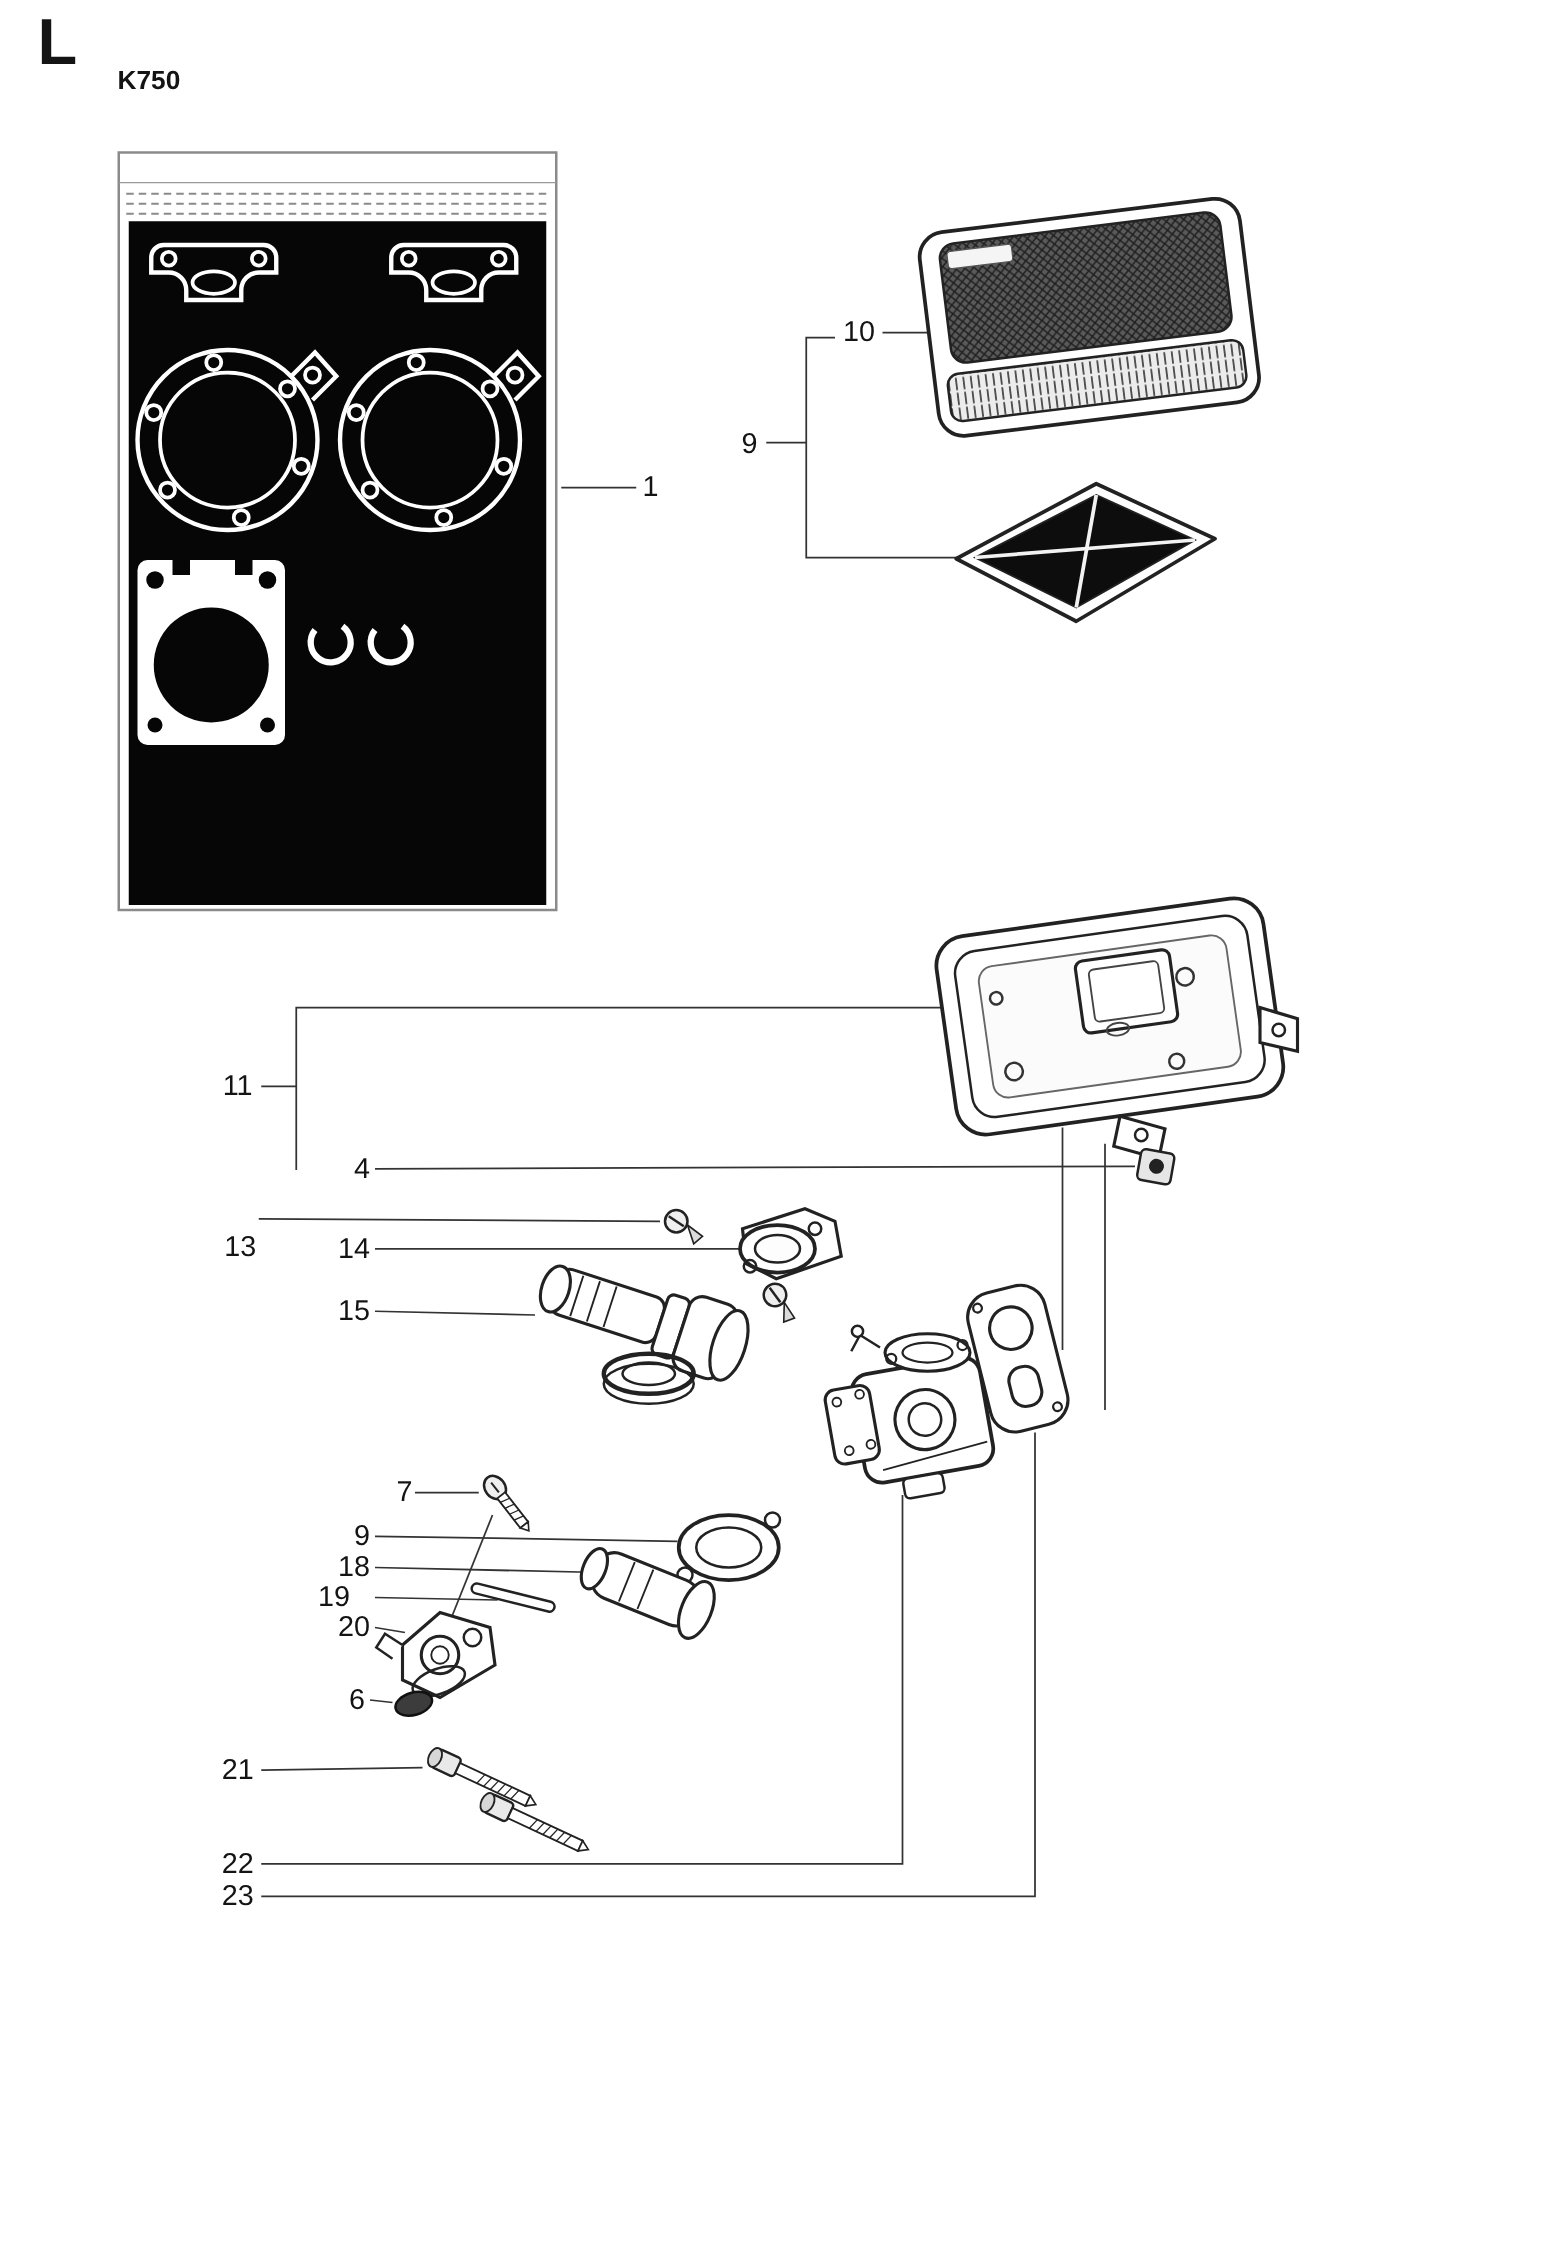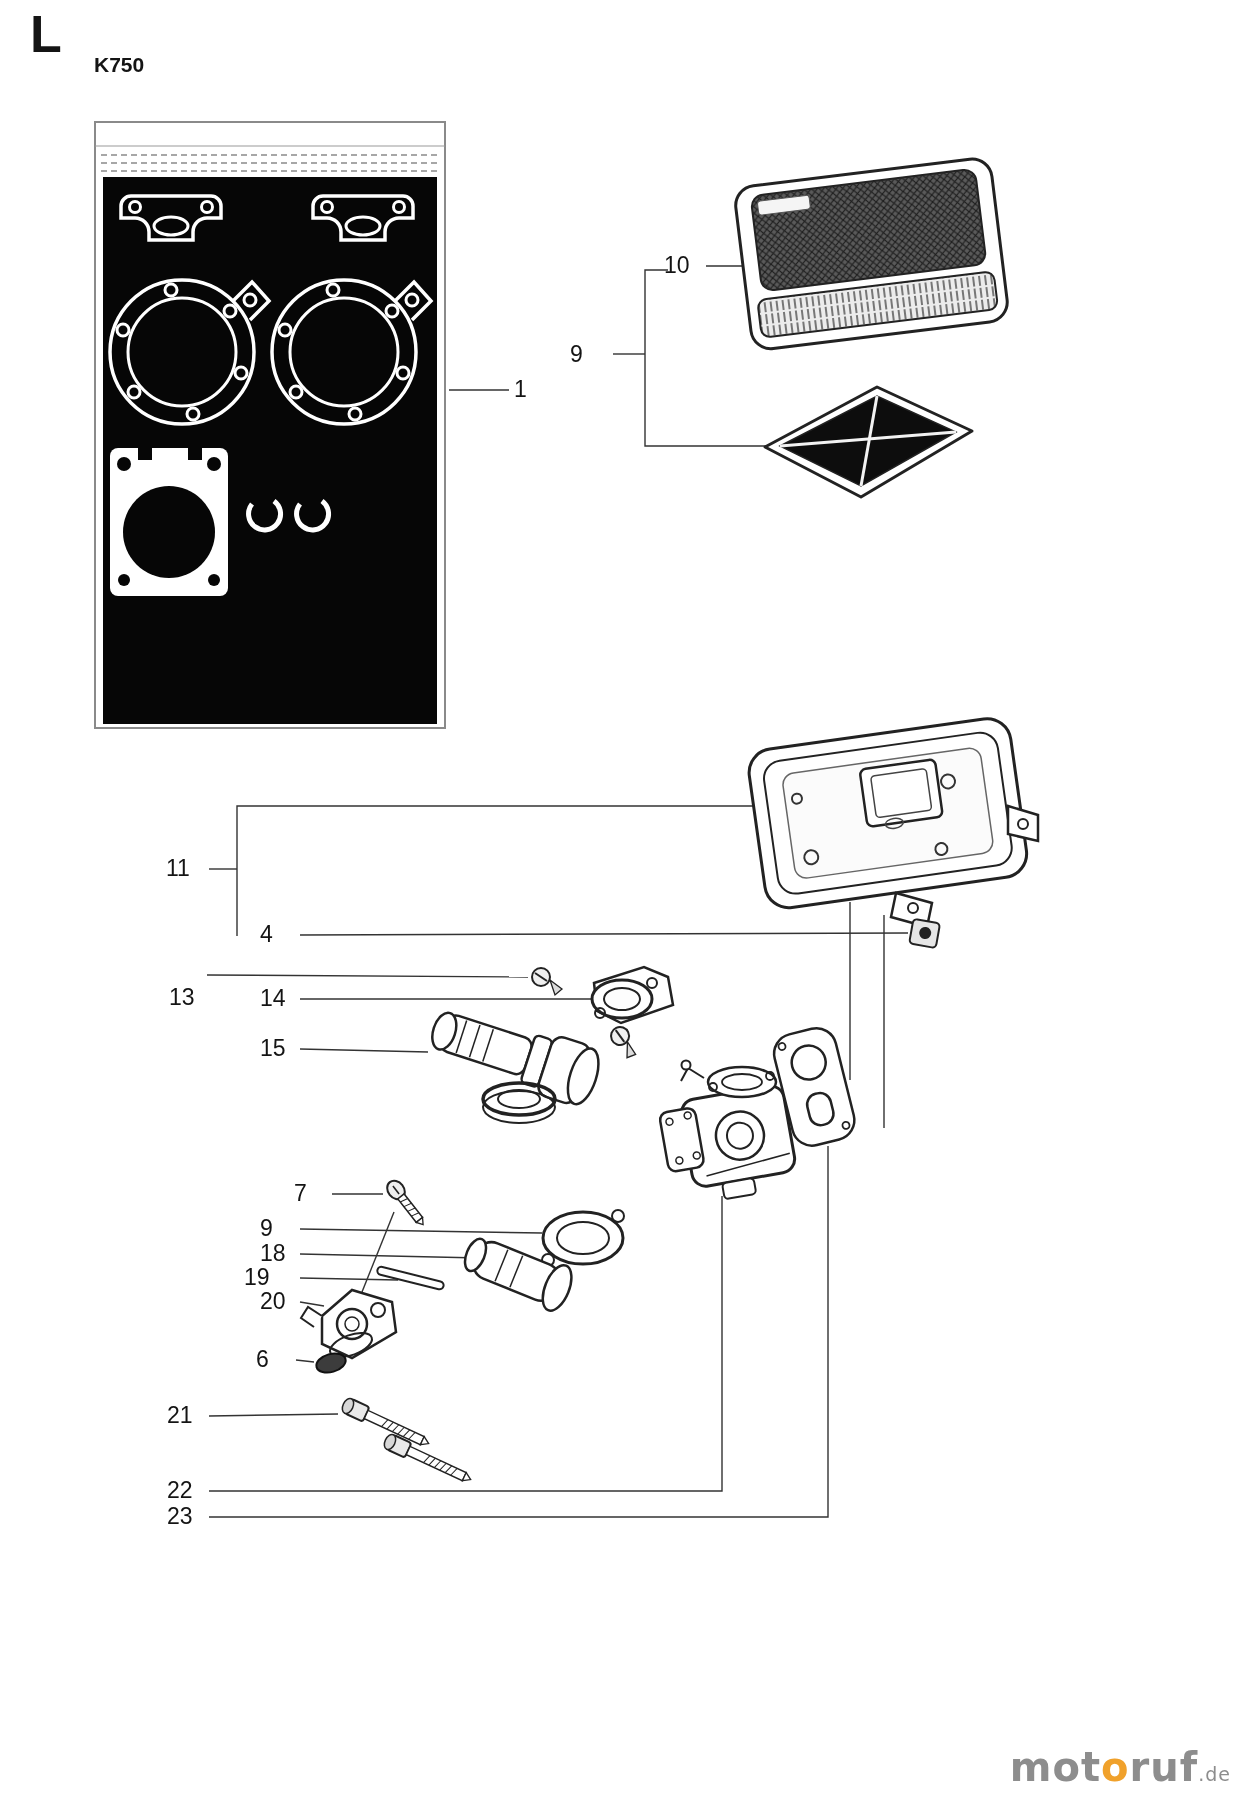--- a/index.html
+++ b/index.html
@@ -1,21 +1,21 @@
 <!DOCTYPE html>
 <html><head>
 <meta charset="utf-8">
 <style>
   html,body{margin:0;padding:0;background:#fff;}
   .canvas{position:relative;width:1247px;height:1800px;background:#fff;overflow:hidden;
           font-family:"Liberation Sans",sans-serif;color:#141414;}
   .diagram-svg{position:absolute;left:0;top:0;}
   .sec-letter{position:absolute;left:30px;top:8px;font-size:52px;font-weight:700;line-height:1;}
   .model{position:absolute;left:94px;top:24px;font-size:21px;font-weight:700;margin-top:29px;}
-  .callout{position:absolute;font-size:23px;line-height:26px;width:36px;color:#141414;}
+  .callout{position:absolute;font-size:23px;line-height:26px;width:36px;text-align:right;color:#141414;}
   .callout.left-align{text-align:left;width:30px;}
   .watermark{position:absolute;right:16px;bottom:10px;font-size:40px;font-weight:600;
              color:#8d8d8d;letter-spacing:1px;font-family:"DejaVu Sans",sans-serif;}
   .watermark .acc{color:#f0a12b;}
   .watermark .tld{font-size:19px;font-weight:400;color:#8d8d8d;}
 </style>
 </head>
 <body>
 
 <div class="canvas">
@@ -284,15 +284,14 @@
   <div class="callout" style="left:294px;top:1180px">7</div>
   <div class="callout" style="left:260px;top:1215px">9</div>
   <div class="callout" style="left:260px;top:1240px">18</div>
   <div class="callout" style="left:244px;top:1264px">19</div>
   <div class="callout" style="left:260px;top:1288px">20</div>
   <div class="callout" style="left:256px;top:1346px">6</div>
   <div class="callout" style="left:167px;top:1402px">21</div>
   <div class="callout" style="left:167px;top:1477px">22</div>
   <div class="callout" style="left:167px;top:1503px">23</div>
 
-  <div class="watermark"><span>mot</span><span class="acc">o</span><span>ruf</span><span class="tld">.de</span></div>
 
 </div>
 
 </body></html>

